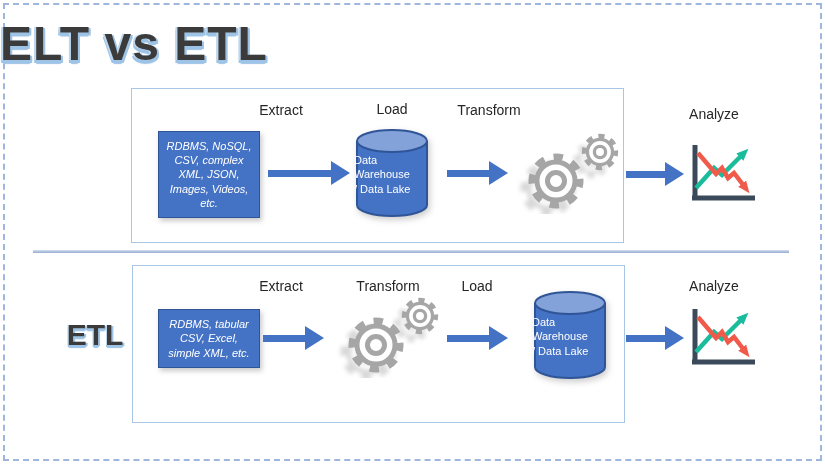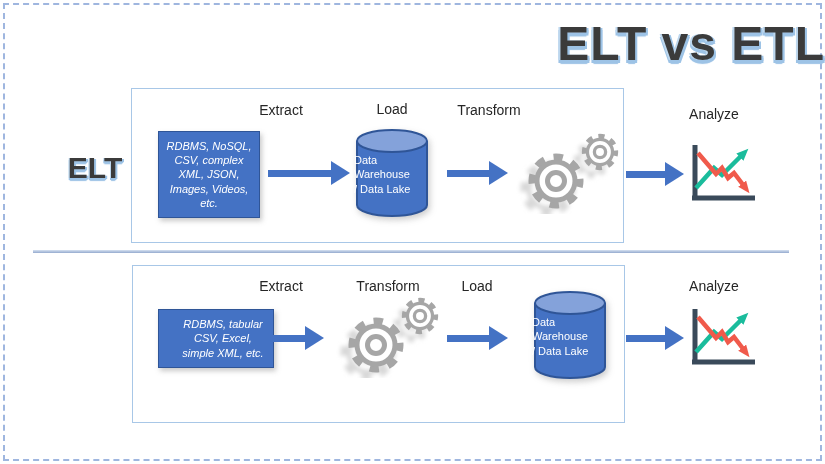--- a/index.html
+++ b/index.html
@@ -1,21 +1,21 @@
 <!DOCTYPE html>
 <html><head>
 <meta charset="utf-8">
 <style>
   html,body{margin:0;padding:0;background:#fff;}
   #page{position:relative;width:825px;height:464px;background:#ffffff;overflow:hidden;
         font-family:"Liberation Sans", sans-serif;}
   .abs{position:absolute;}
   .dashed-frame{position:absolute;left:3px;top:3px;right:3px;bottom:3px;
         border:2px dashed #9FB6DF;pointer-events:none;}
-  .title{left:0;right:0;top:16px;text-align:right;
+  .title{left:0;right:0;top:16px;text-align:left;
         font-size:48px;font-weight:bold;letter-spacing:1px;color:#3B3B3B;
         text-shadow:-2px 0 0 #BDD7EE, 2px 1px 0 #9DC3E6, -2px 3px 0 #9DC3E6,
                      2px 3px 0 #9DC3E6, 0 4px 1px #9DC3E6;}
   .row-name{width:110px;text-align:center;font-size:30px;font-weight:bold;color:#3B3B3B;
         text-shadow:-1px 0 0 #BDD7EE, 2px 1px 0 #9DC3E6, -1px 2px 0 #9DC3E6,
                      1px 2px 0 #9DC3E6, 0 3px 1px #9DC3E6;}
   .panel{border:1.5px solid #A8C7E7;background:transparent;}
   .divider{height:3px;background:linear-gradient(to bottom,#CBD8EB 35%,#9FB3D4 65%);}
   .step-label{width:90px;text-align:center;font-size:14px;color:#262626;}
   .src-box{background:#4472C4;border:1px solid #2F5597;color:#ffffff;
@@ -64,21 +64,20 @@
         <path d="M10,47 L28,27 L36,34 L56,14" fill="none" stroke="#1ABC9C" stroke-width="4.5" marker-end="url(#mk-green)"></path>
         <path d="M12,12 L30,33 L36,27 L42,37 L48,32 L58,45" fill="none" stroke="#F05A4B" stroke-width="4.5" marker-end="url(#mk-red)"></path>
       </g>
     </defs>
   </svg>
 
   <div class="dashed-frame"></div>
 
   <div class="abs title">ELT vs ETL</div>
 
-  <div class="abs row-name" style="left:40px;top:151px;">ELT</div>
 
   <div class="abs panel" style="left:131px;top:88px;width:491px;height:153px;"></div>
 
   <div class="abs step-label" style="left:236px;top:102px;">Extract</div>
   <div class="abs step-label" style="left:347px;top:101px;">Load</div>
   <div class="abs step-label" style="left:444px;top:102px;">Transform</div>
   <div class="abs step-label" style="left:669px;top:106px;">Analyze</div>
 
   <div class="abs src-box" style="left:158px;top:131px;width:100px;height:85px;">RDBMS, NoSQL,
 CSV, complex
@@ -114,29 +113,30 @@
     <div class="shaft"></div>
     <div class="head"></div>
   </div>
 
   <svg class="abs" style="left:686px;top:141px;" width="72" height="64" viewBox="0 0 72 64">
     <use href="#chart-shape"></use>
   </svg>
 
   <div class="abs divider" style="left:33px;top:250px;width:756px;"></div>
 
+  <div class="abs row-name" style="left:40px;top:318px;">ETL</div>
 
   <div class="abs panel" style="left:132px;top:265px;width:491px;height:156px;"></div>
 
   <div class="abs step-label" style="left:236px;top:278px;">Extract</div>
   <div class="abs step-label" style="left:343px;top:278px;">Transform</div>
   <div class="abs step-label" style="left:432px;top:278px;">Load</div>
   <div class="abs step-label" style="left:669px;top:278px;">Analyze</div>
 
-  <div class="abs src-box" style="left:158px;top:309px;width:100px;height:57px;padding-left:14px;">RDBMS, tabular
+  <div class="abs src-box" style="left:158px;top:309px;width:100px;height:57px;">RDBMS, tabular
 CSV, Excel,
 simple XML, etc.</div>
 
   <div class="abs flow-arrow" style="left:263px;top:326px;width:61px;height:24px;">
     <div class="shaft"></div>
     <div class="head"></div>
   </div>
 
   <svg class="abs" style="left:330px;top:290px;" width="112" height="88" viewBox="0 0 112 88">
     <use href="#gear-pair" x="-8" y="8" style="color:#D8D8D8" filter="url(#soft-blur)"></use>

